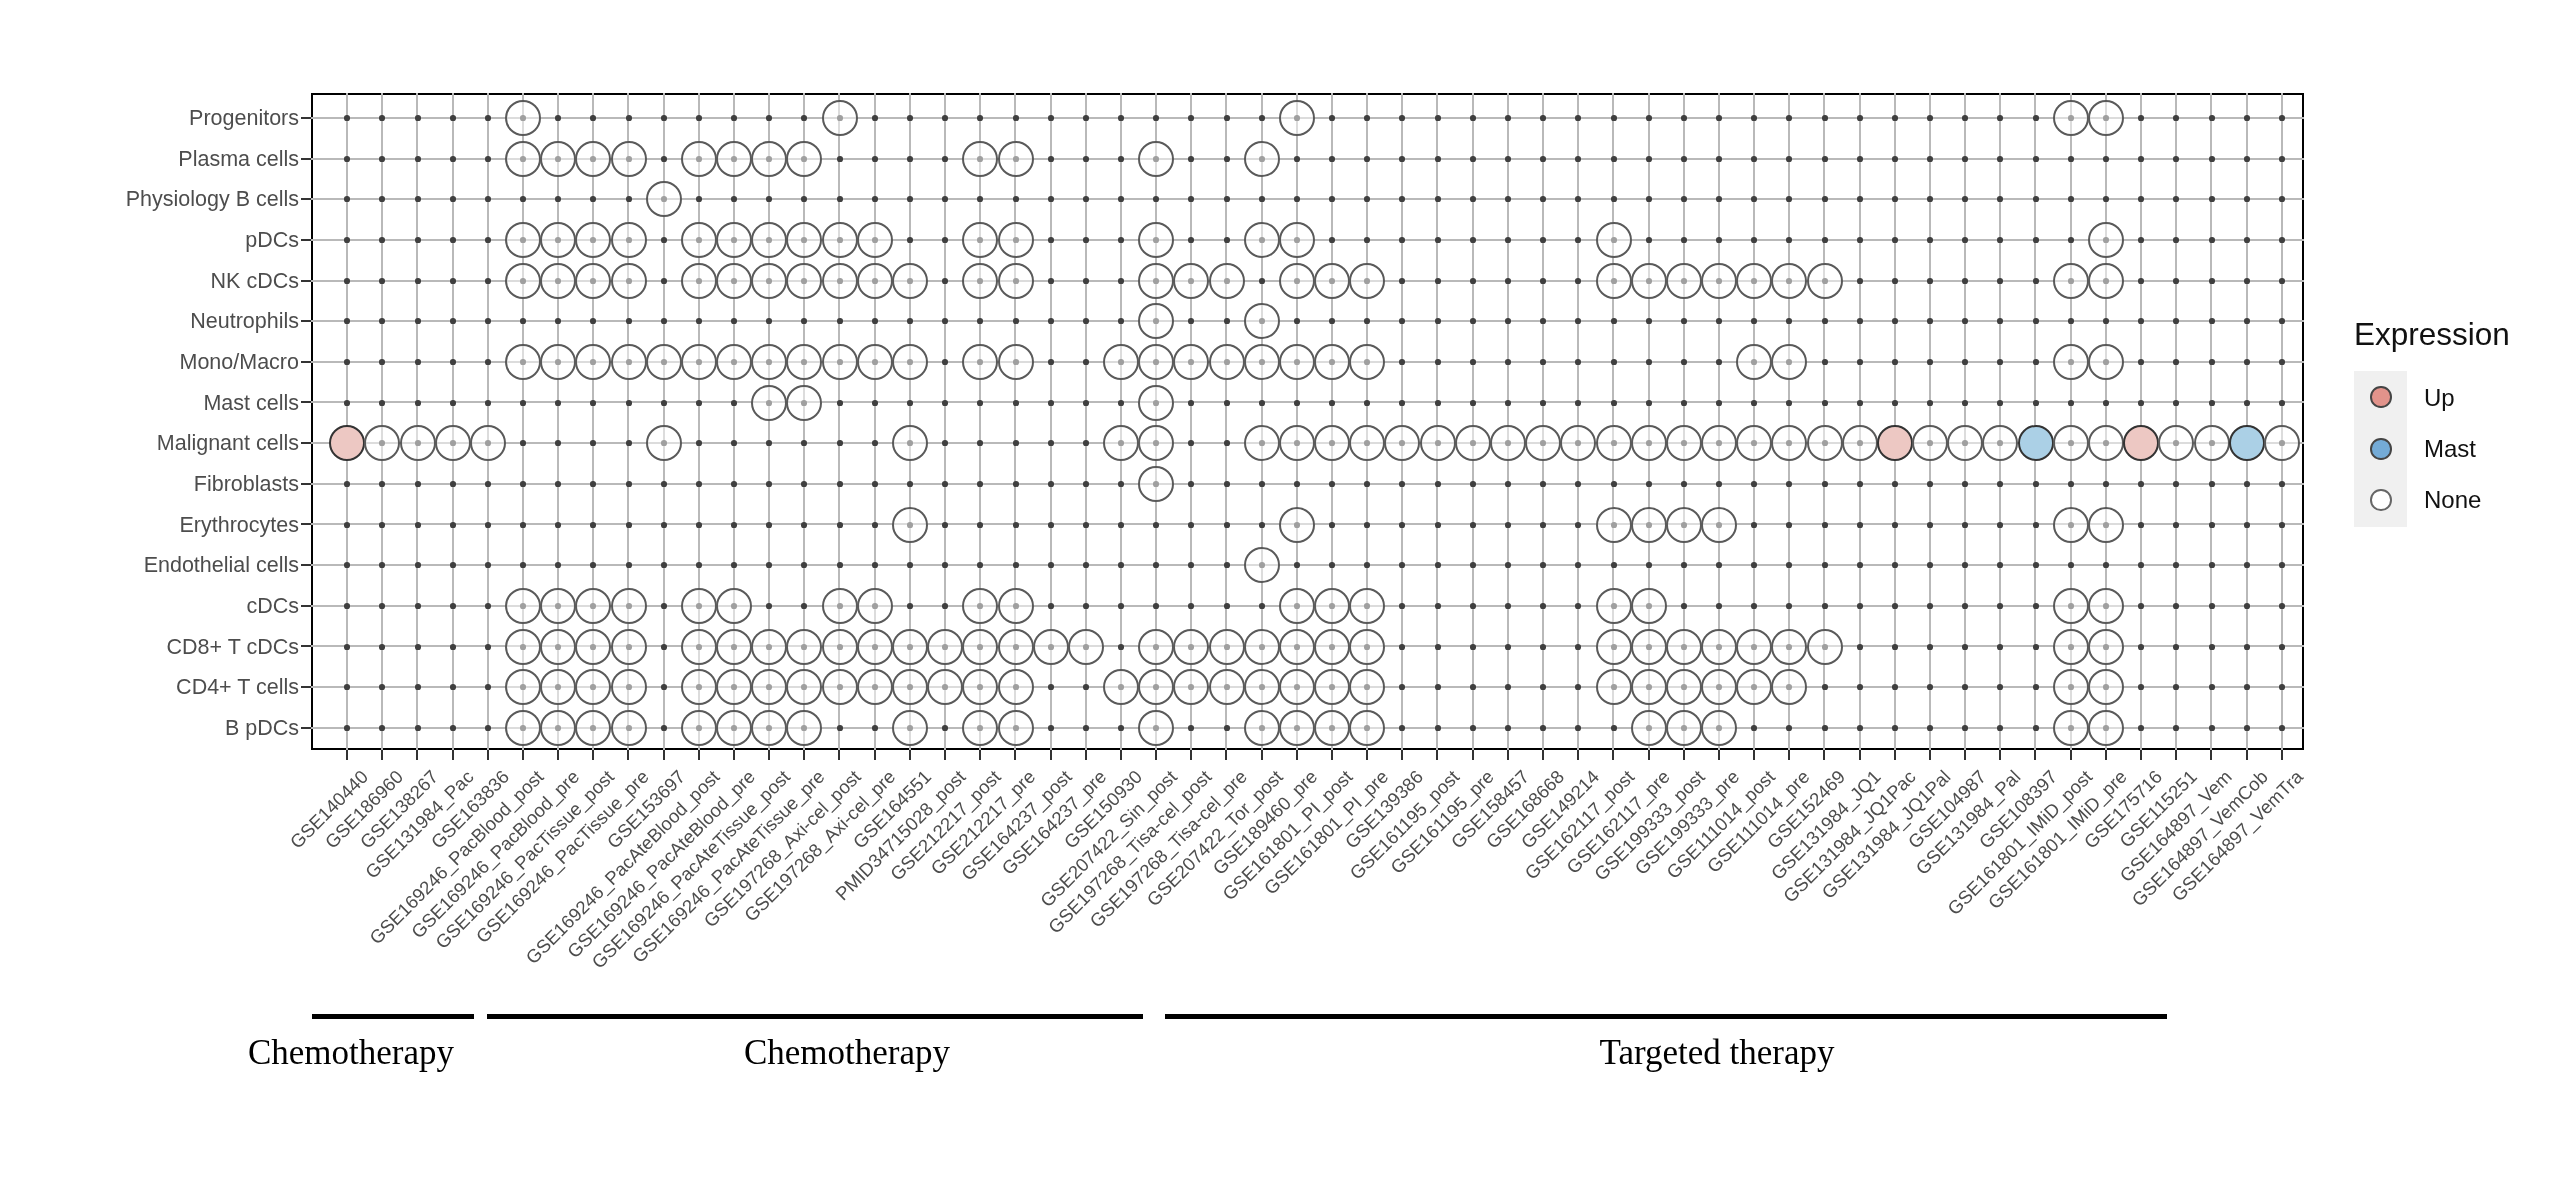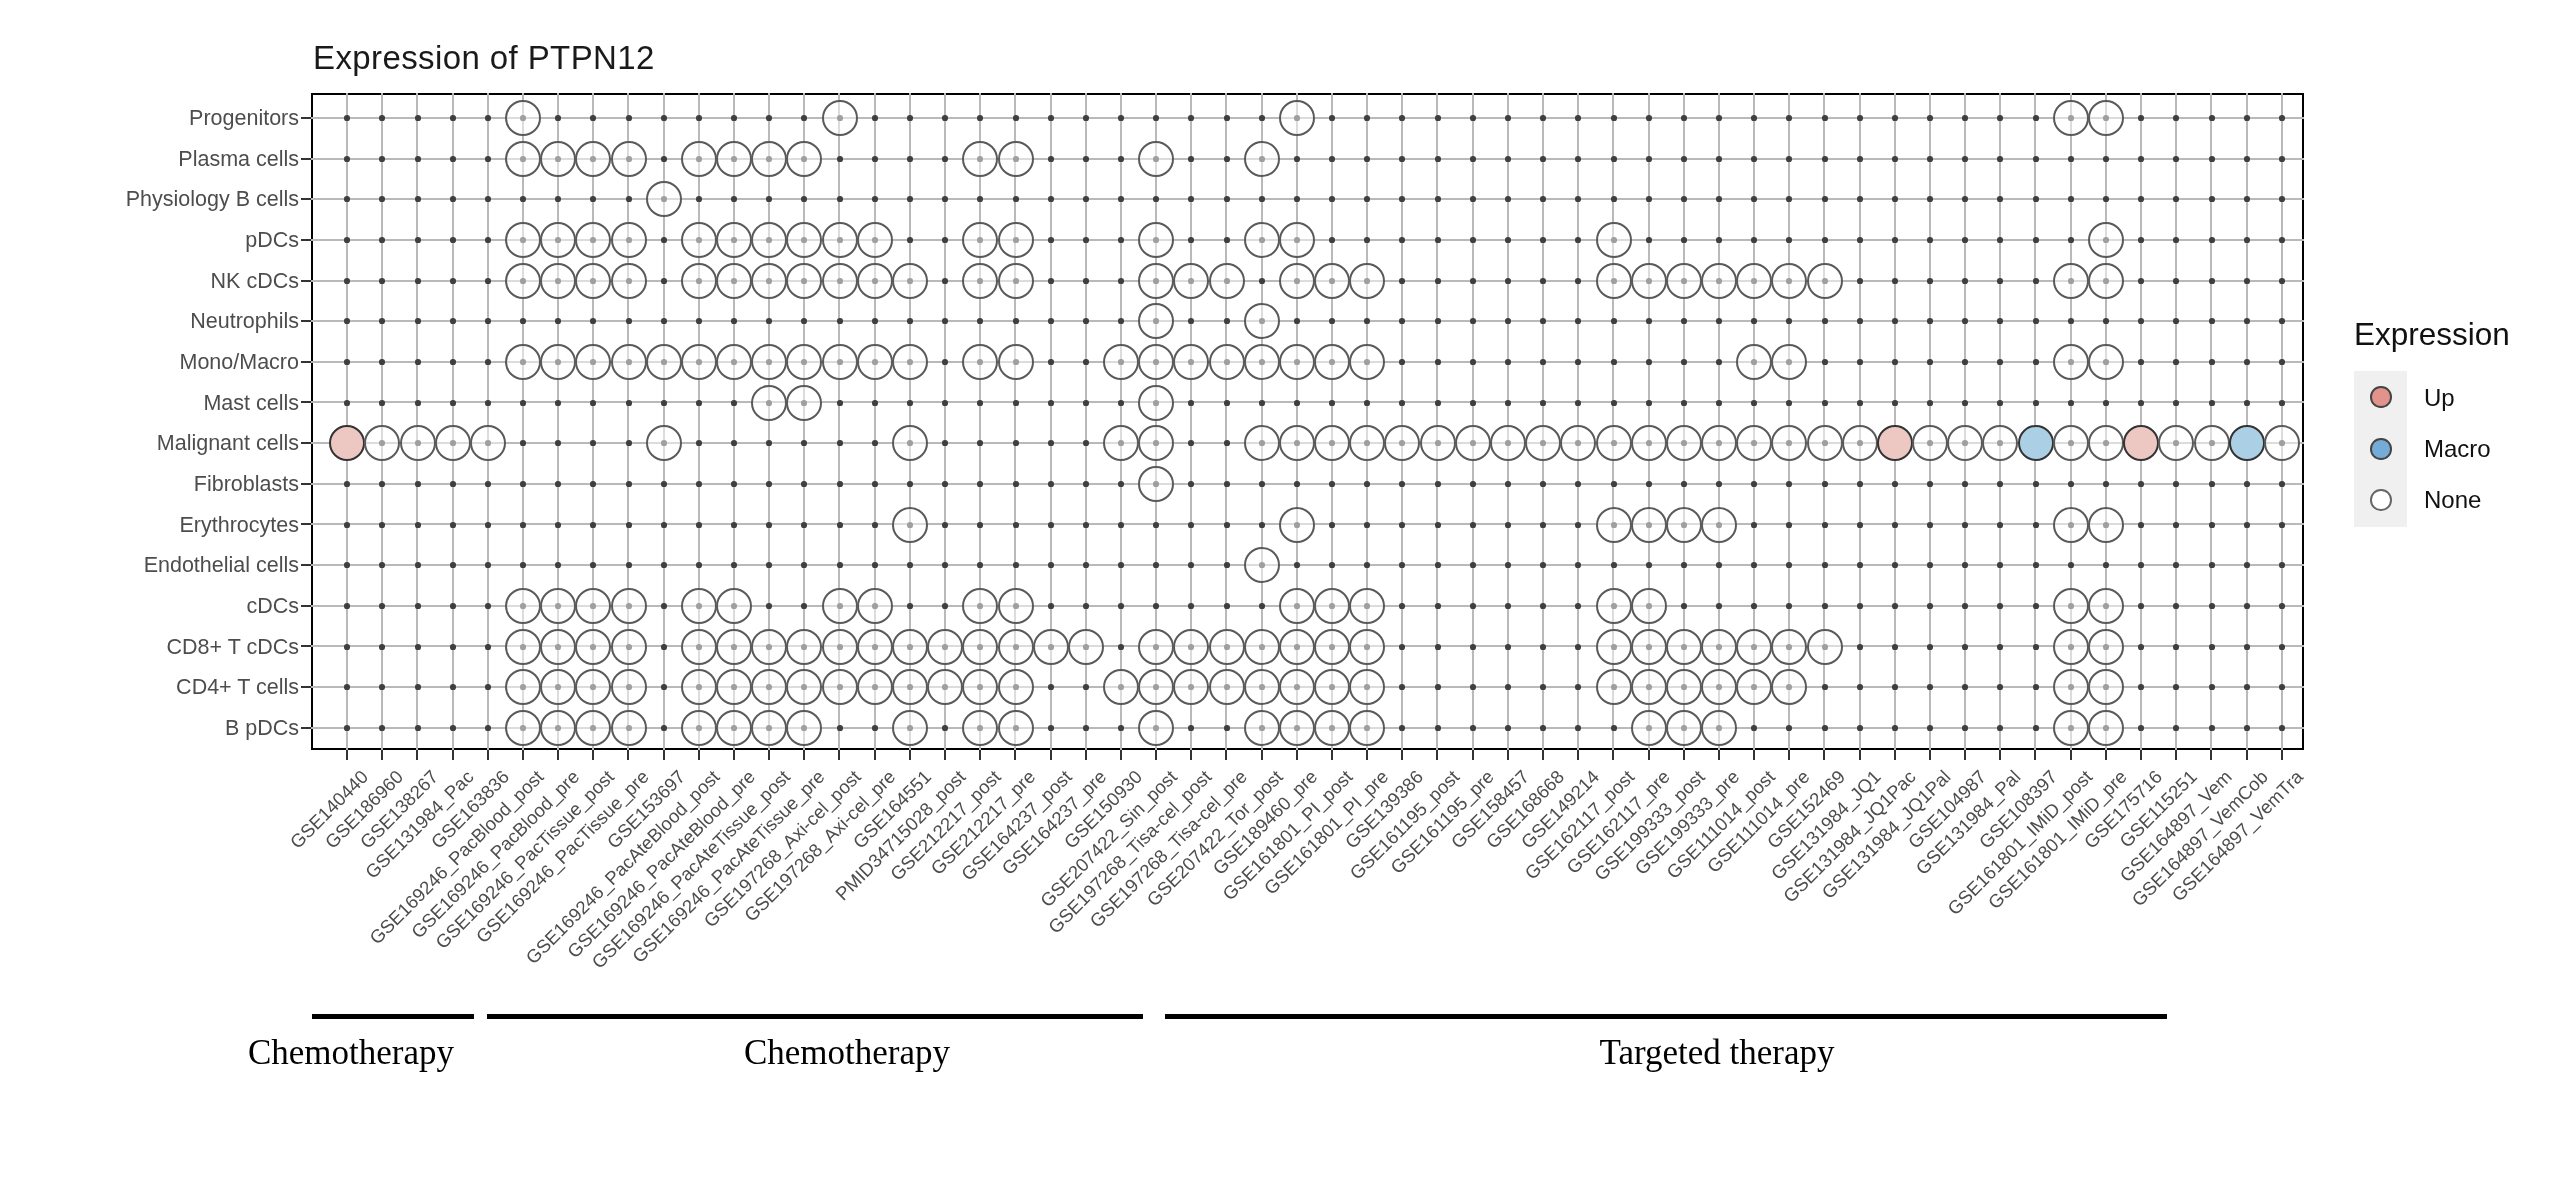--- a/index.html
+++ b/index.html
@@ -33,21 +33,20 @@
   .legend-item-label{position:absolute;left:2424px;height:29px;line-height:29px;font-size:24px;color:#111;}
 
   .group-line{position:absolute;height:5px;background:#000;top:1014px;}
   .group-label{position:absolute;top:1033px;transform:translateX(-50%);
         font-family:"Liberation Serif",serif;font-size:35px;color:#000;white-space:nowrap;}
 </style>
 </head>
 <body>
 
 <div id="stage">
-  <div class="chart-title">Expression of PTPN12</div>
 
   <div id="panel" class="panel" style="left: 311px; top: 93px; width: 1993px; height: 657px;"></div>
   <div id="gridlayer">
       <div class="vline" style="left: 346px; top: 93px; width: 2.1px; height: 657px;"></div>
       <div class="vline" style="left: 381px; top: 93px; width: 2.1px; height: 657px;"></div>
       <div class="vline" style="left: 416px; top: 93px; width: 2.1px; height: 657px;"></div>
       <div class="vline" style="left: 452px; top: 93px; width: 2.1px; height: 657px;"></div>
       <div class="vline" style="left: 487px; top: 93px; width: 2.1px; height: 657px;"></div>
       <div class="vline" style="left: 522px; top: 93px; width: 2.1px; height: 657px;"></div>
       <div class="vline" style="left: 557px; top: 93px; width: 2.1px; height: 657px;"></div>
@@ -1516,21 +1515,21 @@
       <div class="ytick" style="left: 301px; top: 727px;"></div>
       <div class="ylab" style="left: 84px; top: 715px;">B pDCs</div>
     </div>
 
   <div class="legend-title">Expression</div>
   <div class="legend-keybg"></div>
   <div id="legend-items">
       <div class="legend-item-circle" style="left: 2370px; top: 386px; background: rgb(226, 147, 139); border-color: rgb(68, 68, 68);"></div>
       <div class="legend-item-label" style="top: 383px;">Up</div>
       <div class="legend-item-circle" style="left: 2370px; top: 438px; background: rgb(116, 171, 215); border-color: rgb(68, 68, 68);"></div>
-      <div class="legend-item-label" style="top: 434px;">Macro</div>
+      <div class="legend-item-label" style="top: 434px;">Mast</div>
       <div class="legend-item-circle" style="left: 2370px; top: 489px; background: rgb(255, 255, 255); border-color: rgb(102, 102, 102);"></div>
       <div class="legend-item-label" style="top: 485px;">None</div>
     </div>
 
   <div id="grouplayer">
       <div class="group-line" style="left: 312px; width: 162px;"></div>
       <div class="group-label" style="left: 351px;">Chemotherapy</div>
       <div class="group-line" style="left: 487px; width: 656px;"></div>
       <div class="group-label" style="left: 847px;">Chemotherapy</div>
       <div class="group-line" style="left: 1165px; width: 1002px;"></div>

